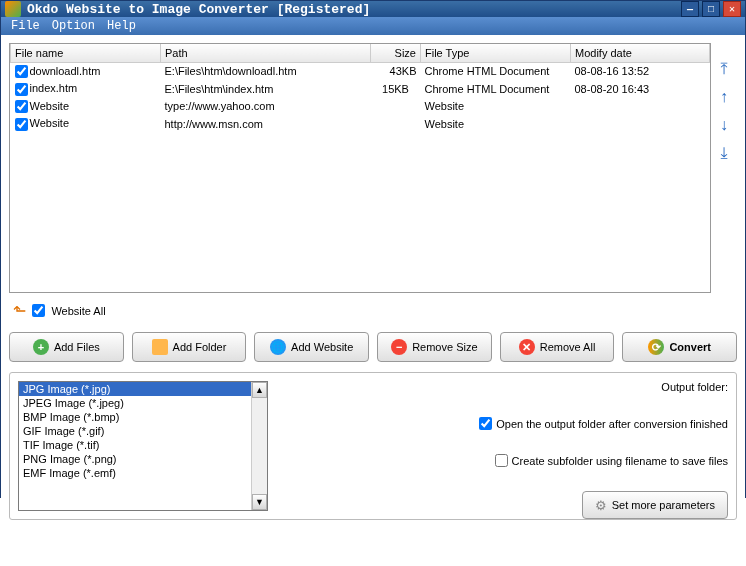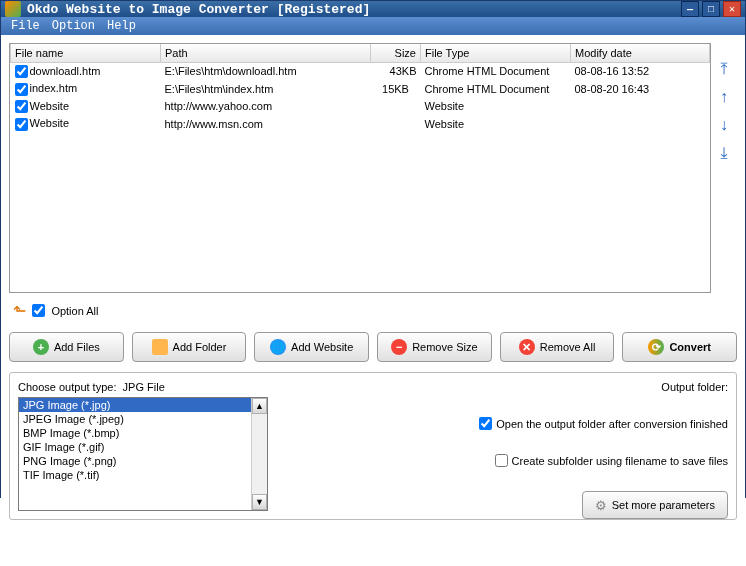--- a/index.html
+++ b/index.html
@@ -103,21 +103,21 @@
               </tr>
               <tr>
                 <td><input type="checkbox" checked="" style="">index.htm</td>
                 <td>E:\Files\htm\index.htm</td>
                 <td style="text-align:center">15KB</td>
                 <td>Chrome HTML Document</td>
                 <td>08-08-20 16:43</td>
               </tr>
               <tr>
                 <td><input type="checkbox" checked="" style="">Website</td>
-                <td>http://www.yahoo.com</td>
+                <td>type://www.yahoo.com</td>
                 <td style="text-align:right"></td>
                 <td>Website</td>
                 <td></td>
               </tr>
               <tr>
                 <td><input type="checkbox" checked="" style="">Website</td>
                 <td>http://www.msn.com</td>
                 <td style="text-align:right"></td>
                 <td>Website</td>
                 <td></td>
@@ -129,21 +129,21 @@
         <div class="arrow-btn">⤒</div>
         <div class="arrow-btn">↑</div>
         <div class="arrow-btn">↓</div>
         <div class="arrow-btn">⤓</div>
       </div>
     </div>
 
     <div class="selectall-row">
       <span class="uparrow">⬑</span>
       <input type="checkbox" id="selall" checked="" style="">
-      <label>Option All</label>
+      <label>Website All</label>
     </div>
 
     <div class="btnrow">
       <div class="btn">
           <span class="icon add">+</span>
           <span>Add Files</span>
         </div>
       <div class="btn">
           <span class="icon folder"></span>
           <span>Add Folder</span>
@@ -161,31 +161,29 @@
           <span>Remove All</span>
         </div>
       <div class="btn convert">
           <span class="icon convert-icon">⟳</span>
           <span>Convert</span>
         </div>
     </div>
 
     <div class="bottom-panel">
       <div class="output-type">
-        <div class="output-type-label">
-          <span>Choose output type:</span>&nbsp;&nbsp;<span>JPG File</span>
-        </div>
         <div class="listbox-wrap">
           <div class="listbox" id="listbox">
               <div class="listbox-item sel">JPG Image (*.jpg)</div>
               <div class="listbox-item">JPEG Image (*.jpeg)</div>
               <div class="listbox-item">BMP Image (*.bmp)</div>
               <div class="listbox-item">GIF Image (*.gif)</div>
+              <div class="listbox-item">TIF Image (*.tif)</div>
               <div class="listbox-item">PNG Image (*.png)</div>
-              <div class="listbox-item">TIF Image (*.tif)</div>
+              <div class="listbox-item">EMF Image (*.emf)</div>
             </div>
           <div class="scrollbar">
             <div class="scrollbtn">▲</div>
             <div class="scrolltrack"></div>
             <div class="scrollbtn">▼</div>
           </div>
         </div>
       </div>
 
       <div class="output-opts">

